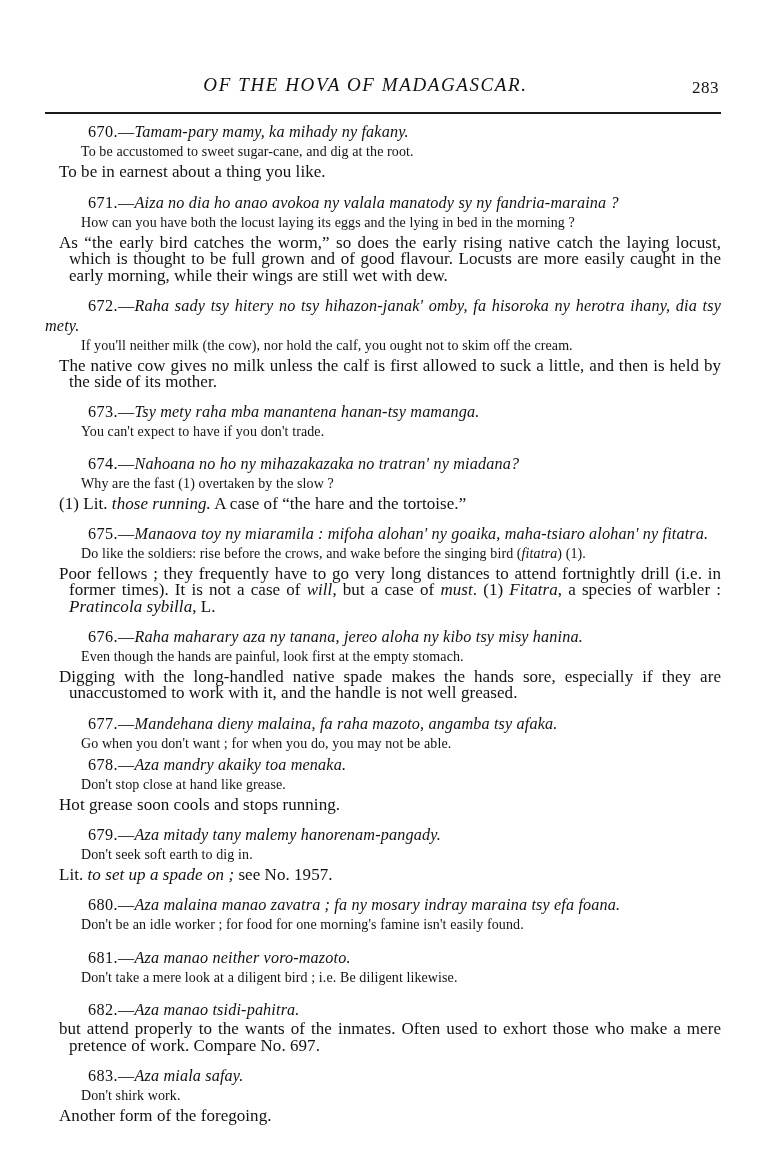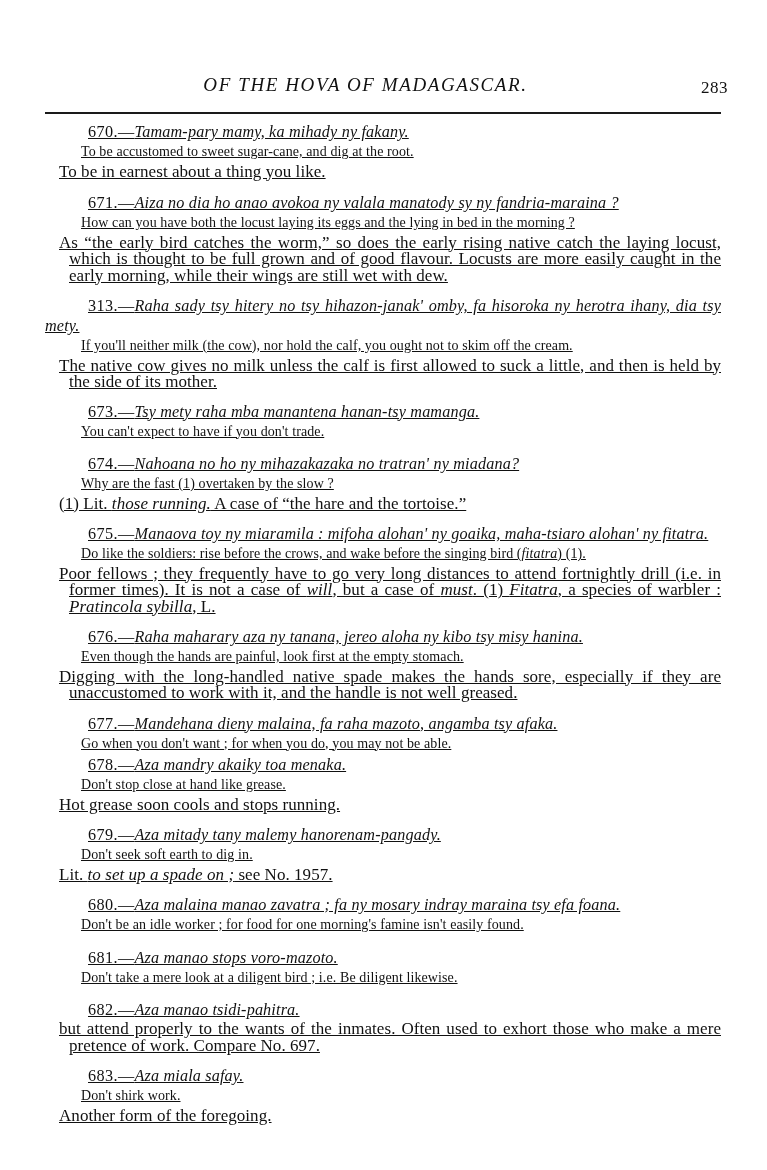--- a/index.html
+++ b/index.html
@@ -36,41 +36,40 @@
     width: 767px;
     text-align: center;
     font-style: italic;
     font-size: 19px;
     letter-spacing: 1.6px;
     white-space: nowrap;
     transform: translateX(-18px);
   }
   .head-folio {
     position: absolute;
-    right: 39px;
+    right: 48px;
     top: 4px;
     font-size: 17px;
     letter-spacing: 0.5px;
   }
   .rule {
     position: absolute;
     top: 112px;
     left: 45px;
     width: 676px;
     height: 2px;
     background: #1a1a1a;
   }
 
   
   .body-col {
     position: absolute;
     top: 122px;
     left: 45px;
     width: 676px;
-    text-decoration: underline;
   }
 
   .entry {
     margin-bottom: 10px;
   }
 
   
   .proverb {
     font-style: italic;
     font-size: 16.2px;
@@ -141,21 +140,21 @@
         <p class="proverb"><span class="num">670.—</span><span>Tamam-pary mamy, ka mihady ny fakany.</span></p>
         <p class="translation">To be accustomed to sweet sugar-cane, and dig at the root.</p>
         <p class="note">To be in earnest about a thing you like.</p>
       </div>
       <div class="entry e671">
         <p class="proverb"><span class="num">671.—</span><span>Aiza no dia ho anao avokoa ny valala manatody sy ny fandria-maraina ?</span></p>
         <p class="translation">How can you have both the locust laying its eggs and the lying in bed in the morning ?</p>
         <p class="note">As “the early bird catches the worm,” so does the early rising native catch the laying locust, which is thought to be full grown and of good flavour. Locusts are more easily caught in the early morning, while their wings are still wet with dew.</p>
       </div>
       <div class="entry e672">
-        <p class="proverb"><span class="num">313.—</span><span>Raha sady tsy hitery no tsy hihazon-janak' omby, fa hisoroka ny herotra ihany, dia tsy mety.</span></p>
+        <p class="proverb"><span class="num">672.—</span><span>Raha sady tsy hitery no tsy hihazon-janak' omby, fa hisoroka ny herotra ihany, dia tsy mety.</span></p>
         <p class="translation">If you'll neither milk (the cow), nor hold the calf, you ought not to skim off the cream.</p>
         <p class="note">The native cow gives no milk unless the calf is first allowed to suck a little, and then is held by the side of its mother.</p>
       </div>
       <div class="entry e673">
         <p class="proverb"><span class="num">673.—</span><span>Tsy mety raha mba manantena hanan-tsy mamanga.</span></p>
         <p class="translation">You can't expect to have if you don't trade.</p>
       </div>
       <div class="entry e674">
         <p class="proverb"><span class="num">674.—</span><span>Nahoana no ho ny mihazakazaka no tratran' ny miadana?</span></p>
         <p class="translation">Why are the fast (1) overtaken by the slow ?</p>
@@ -183,21 +182,21 @@
       <div class="entry e679">
         <p class="proverb"><span class="num">679.—</span><span>Aza mitady tany malemy hanorenam-pangady.</span></p>
         <p class="translation">Don't seek soft earth to dig in.</p>
         <p class="note"><span>Lit. </span><i>to set up a spade on ;</i><span> see No. 1957.</span></p>
       </div>
       <div class="entry e680">
         <p class="proverb"><span class="num">680.—</span><span>Aza malaina manao zavatra ; fa ny mosary indray maraina tsy efa foana.</span></p>
         <p class="translation">Don't be an idle worker ; for food for one morning's famine isn't easily found.</p>
       </div>
       <div class="entry e681">
-        <p class="proverb"><span class="num">681.—</span><span>Aza manao stops voro-mazoto.</span></p>
+        <p class="proverb"><span class="num">681.—</span><span>Aza manao neither voro-mazoto.</span></p>
         <p class="translation">Don't take a mere look at a diligent bird ; i.e. Be diligent likewise.</p>
       </div>
       <div class="entry e682">
         <p class="proverb"><span class="num">682.—</span><span>Aza manao tsidi-pahitra.</span></p>
         <p class="note">but attend properly to the wants of the inmates. Often used to exhort those who make a mere pretence of work. Compare No. 697.</p>
       </div>
       <div class="entry e683">
         <p class="proverb"><span class="num">683.—</span><span>Aza miala safay.</span></p>
         <p class="translation">Don't shirk work.</p>
         <p class="note">Another form of the foregoing.</p>

